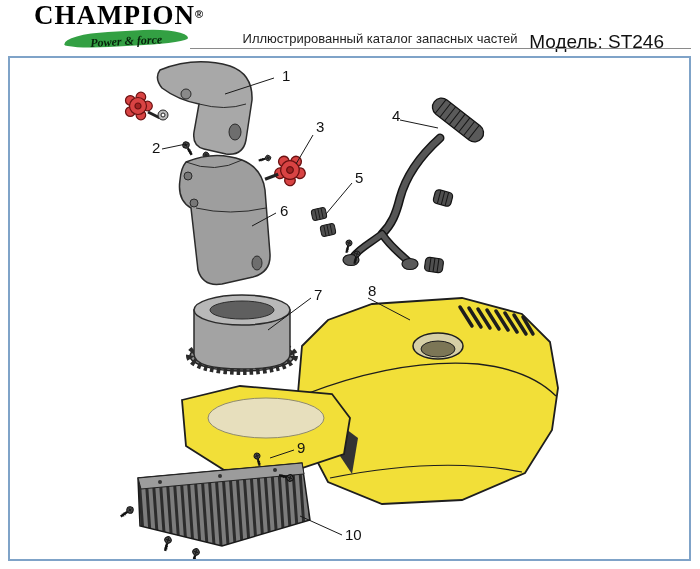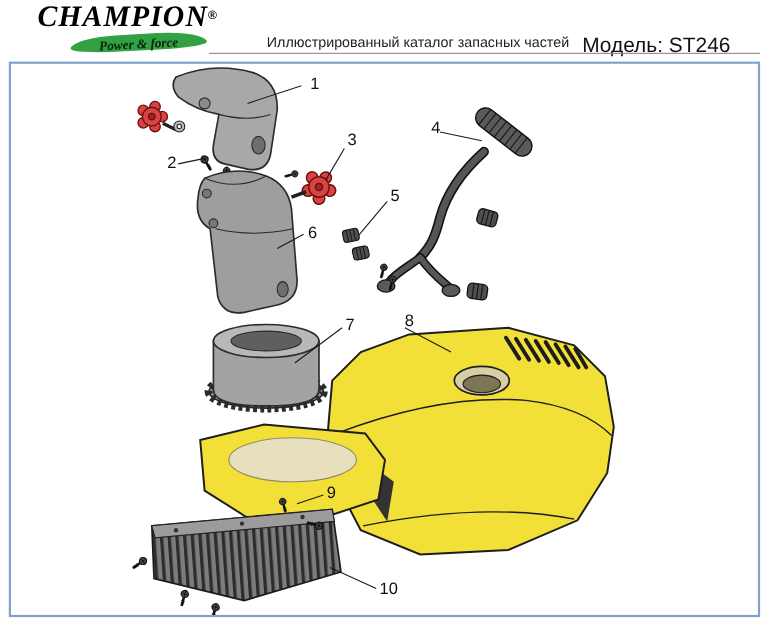--- a/index.html
+++ b/index.html
@@ -1,20 +1,20 @@
 <!DOCTYPE html>
 <html style="--logo-green: #33a043; --frame-border: #7fa3c8; --part-yellow: #f2df38; --part-red: #d84343; --part-gray: #a8a8a8; --part-dark: #4f4f4f;"><head>
 <meta charset="utf-8">
 <style>
   html,body{margin:0;padding:0;background:#fff;}
   .page{position:relative;width:700px;height:569px;background:#fff;overflow:hidden;
         font-family:"Liberation Sans",sans-serif;}
   
   .logo{position:absolute;left:34px;top:1px;}
-  .brand{font-family:"Liberation Serif",serif;font-style:italic;font-weight:bold;
+  .brand{font-family:"Liberation Serif",serif;font-weight:bold;
          font-size:27px;letter-spacing:1px;color:#000;line-height:28px;}
   .reg{font-size:11px;vertical-align:super;font-weight:bold;}
   .tagline{position:absolute;left:64px;top:31px;width:124px;height:15px;
            background:var(--logo-green,#33a043);
            border-radius:50% 50% 50% 50% / 95% 95% 45% 45%;
            transform:rotate(-3deg);text-align:center;}
   .tagline span{font-family:"Liberation Serif",serif;font-style:italic;font-weight:bold;
                 font-size:12px;color:#06230b;line-height:15px;}
   .doc-title{position:absolute;left:200px;top:31px;width:360px;text-align:center;
              font-size:13px;color:#222;}

